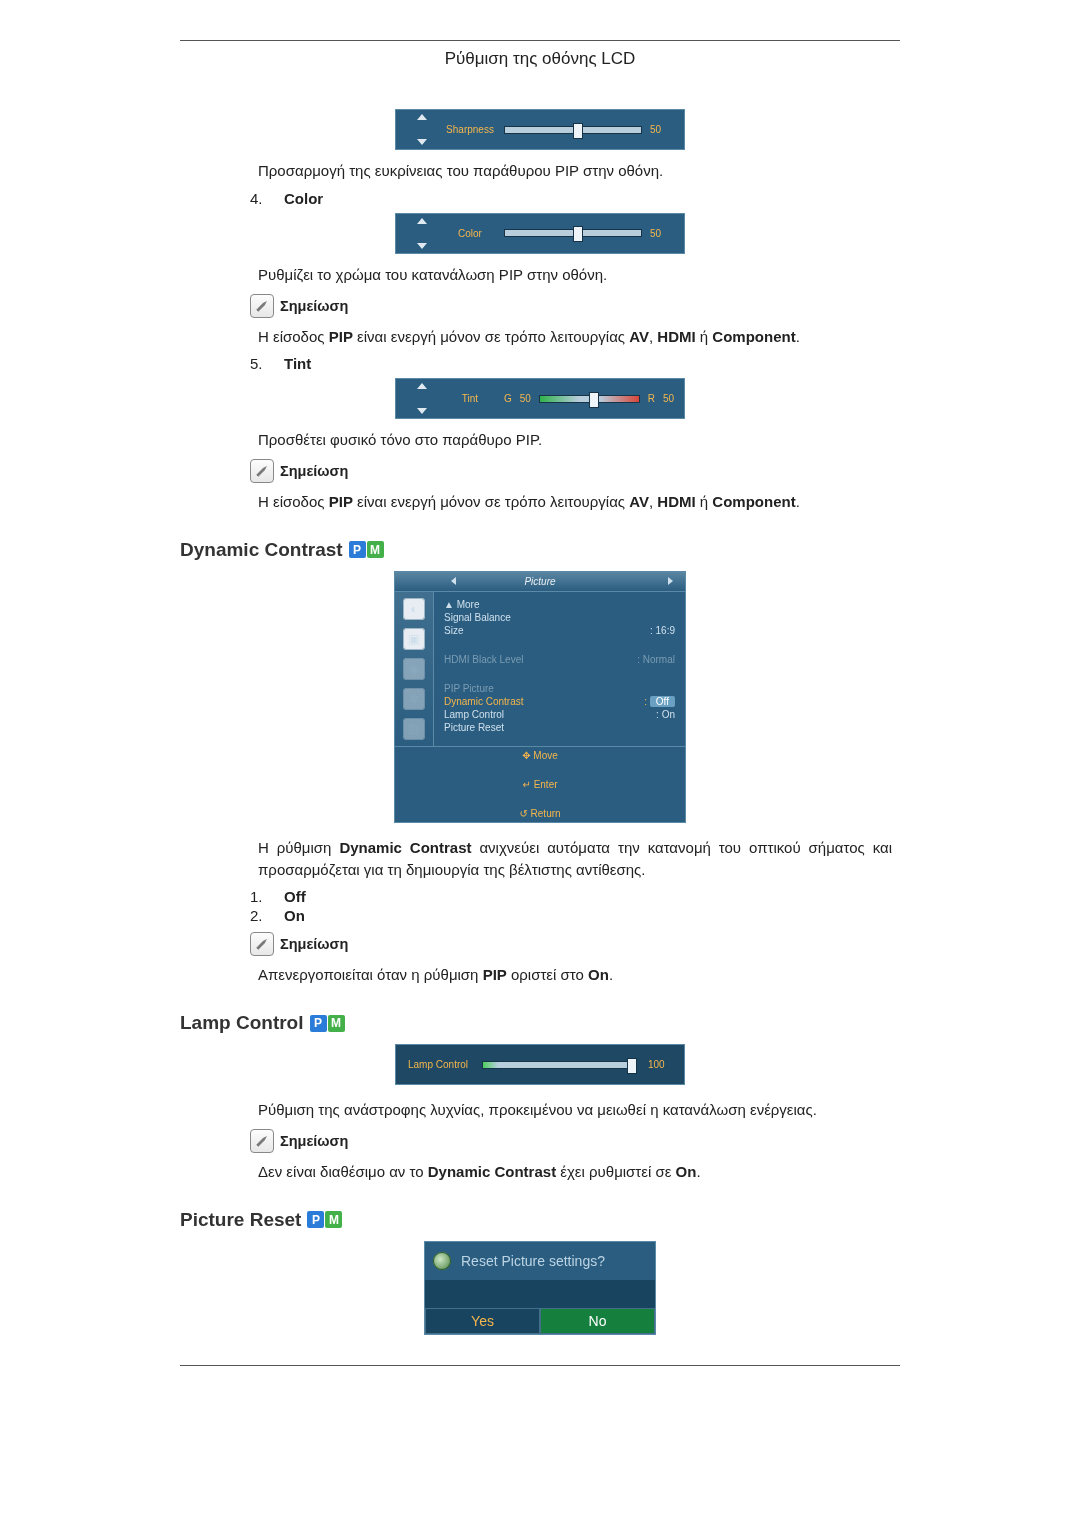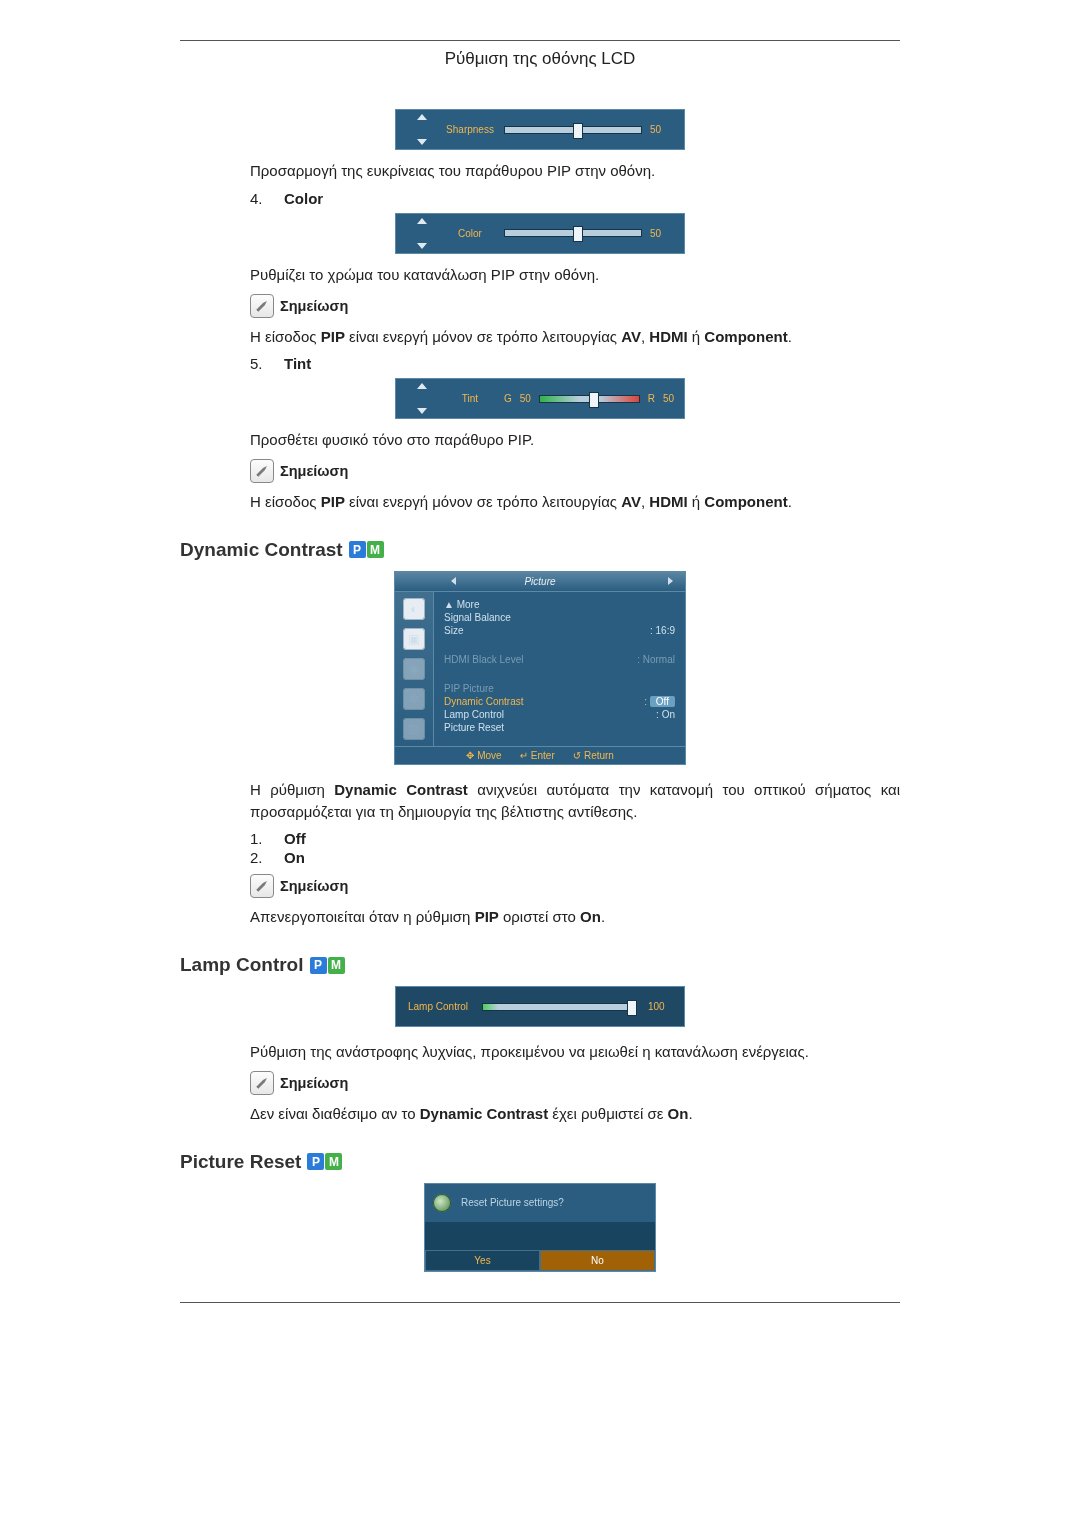--- a/index.html
+++ b/index.html
@@ -30,21 +30,21 @@
     text-align: center;
     font-size: 17px;
     margin: 0 0 40px 0;
   }
   .indent {
     padding-left: 70px;
   }
   .ol-line { display: flex; gap: 16px; padding-left: 70px; margin: 2px 0;}
   .ol-num { width: 18px; flex: 0 0 18px; }
   .bold { font-weight: bold; }
-  .para { margin: 8px 0; line-height: 1.45; }
+  .para { margin: 8px 8px; line-height: 1.45; }
   .para-just { text-align: justify; }
   .section-h {
     font-size: 19px;
     font-weight: bold;
     color: #333;
     margin: 26px 0 10px 0;
     display: flex;
     align-items: center;
     gap: 6px;
   }
@@ -175,21 +175,21 @@
   .osd-menu-list .val { color:#cfe0ec;}
   .osd-menu-list .val-hl {
     background:#6aa0c2; color:#fff;
     padding:0 6px; border-radius:2px;
   }
   .osd-menu-foot {
     border-top:1px solid #5b8aa8;
     text-align:center;
     padding:3px 0;
     color:#f5b64b;
-    display:flex; justify-content:center; gap:18px;
+    display:flex; justify-content:center; gap:18px;flex-direction:column;
   }
 
   
   .osd-lamp {
     width: 290px;
     margin: 4px auto 14px auto;
     background:#1f4864;
     border:1px solid #5b8aa8;
     padding:14px 12px;
     display:flex; align-items:center; gap:12px;
@@ -209,21 +209,21 @@
     background:#eef4f8;
     border:1px solid #163347;
   }
   .lamp-val { color:#f5b64b; width:24px;}
 
   
   .osd-reset {
     width: 230px;
     margin: 4px auto 0 auto;
     border:1px solid #5b8aa8;
-    font-size:10px;
+    font-size:14px;
   }
   .osd-reset-top {
     background:#2a5d80;
     color:#bcd4e3;
     padding:10px 8px;
     display:flex; align-items:center; gap:10px;
   }
   .rst-ic {
     width:18px;height:18px;border-radius:50%;
     background: radial-gradient(circle at 40% 40%, #cde7c5, #3f7a3a);
@@ -234,21 +234,21 @@
     display:flex;
   }
   .rst-btn {
     flex:1; text-align:center;
     padding:5px 0;
     color:#f5b64b;
     box-shadow: inset 0 0 0 1px #446f8a;
     margin-top: 28px;
   }
   .rst-btn.sel {
-    background:#a16207; color:#fff;
+    background:#15803d; color:#fff;
   }
 </style>
 </head>
 <body>
 
 <div class="page">
 
   <hr class="rule">
   <div class="header-title">Ρύθμιση της οθόνης LCD</div>
 

